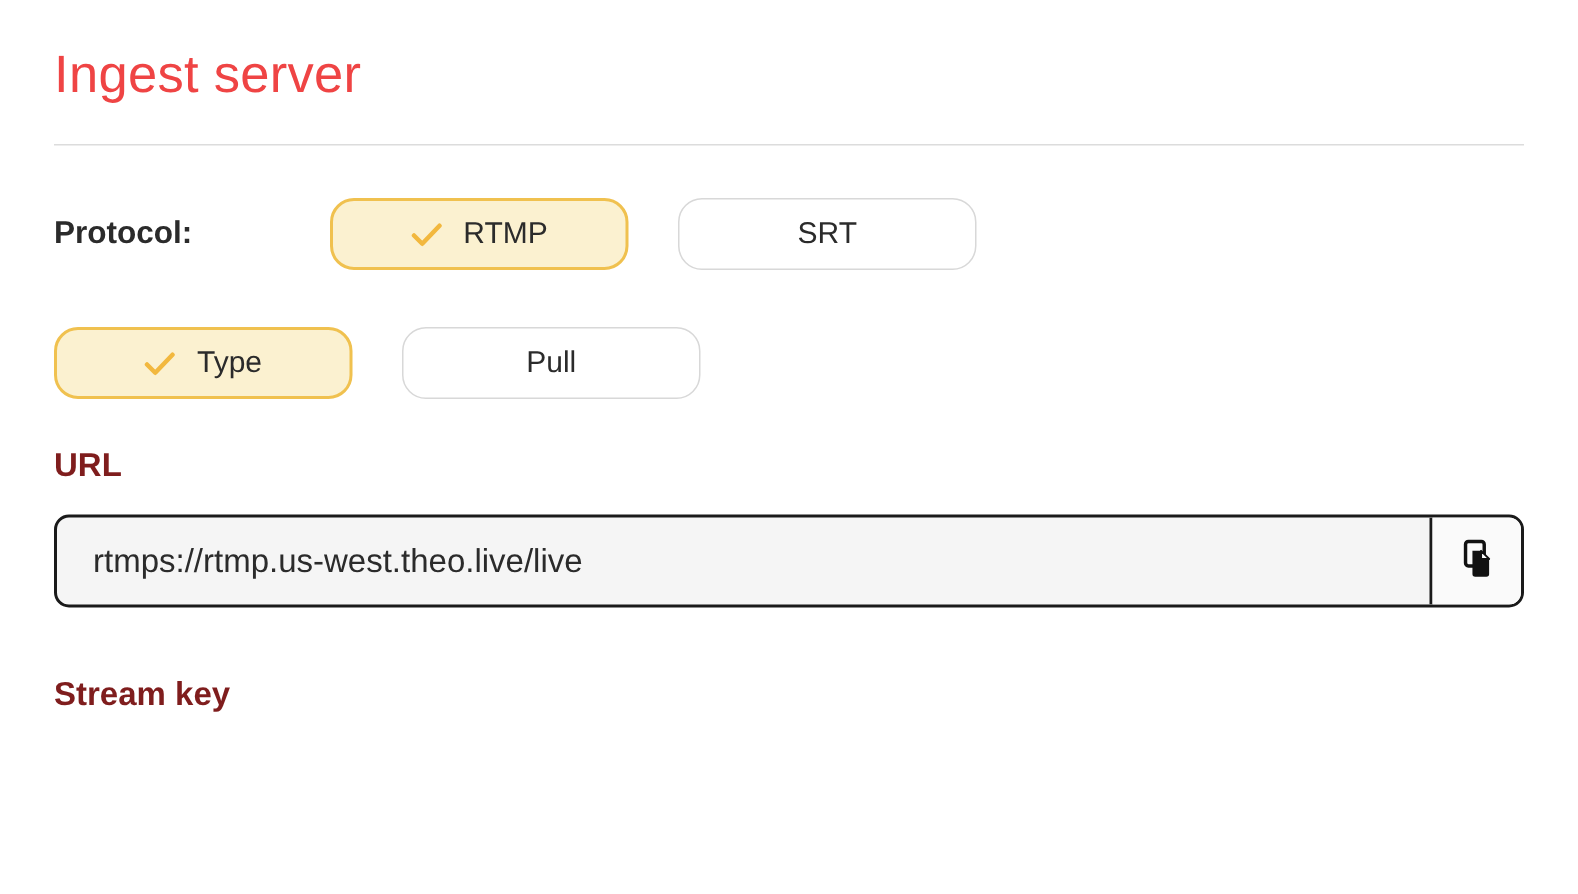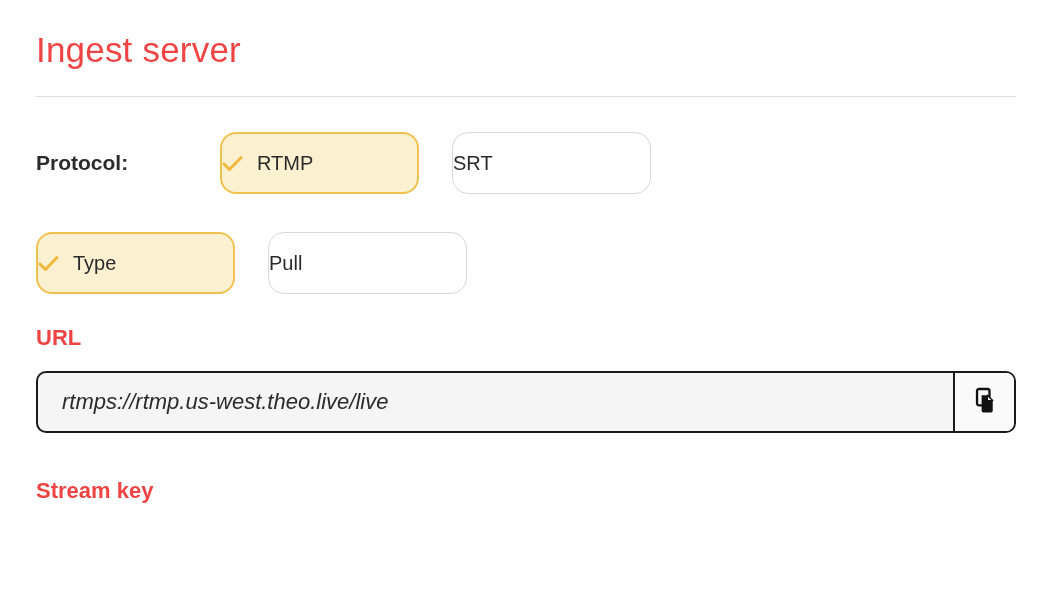--- a/index.html
+++ b/index.html
@@ -38,44 +38,45 @@
     width: 160px;
     font-size: 21px;
     font-weight: 600;
     color: #2b2b2b;
   }
 
   .seg-group { display: flex; gap: 33px; }
 
   .seg-btn {
     width: 199px;
-    height: 62px;
+    height: 48px;
     border-radius: 16px;
     background: #ffffff;
     border: 1px solid #d8d8d8;
     font-family: "Liberation Sans", sans-serif;
     font-size: 20px;
     color: #2b2b2b;
     display: flex;
     align-items: center;
+    justify-content: center;
     gap: 14px;
     cursor: pointer;
   }
   .seg-btn.selected {
     background: #fbf1d0;
     border: 2px solid #f0c14f;
   }
   .seg-btn .check-wrap { display: none; line-height: 0; }
   .seg-btn.selected .check-wrap { display: inline-block; }
 
   .input-label {
     margin-top: 31px;
     font-size: 22px;
     font-weight: 600;
-    color: #ef4444;
+    color: #7f1d1d;
   }
   .label-url { margin-top: 31px; }
   .label-key { margin-top: 45px; }
 
   .copy-field {
     margin-top: 20px;
     height: 62px;
     display: flex;
     align-items: stretch;
     border: 2px solid #1a1a1a;
@@ -85,21 +86,20 @@
   }
   .copy-field input {
     flex: 1;
     border: none;
     background: transparent;
     outline: none;
     font-family: "Liberation Sans", sans-serif;
     font-size: 22px;
     color: #2b2b2b;
     padding: 0 24px;
-    font-style: italic;
   }
   .field-sep {
     width: 2px;
     background: #1a1a1a;
   }
   .copy-btn {
     width: 59px;
     border: none;
     background: #fafafa;
     display: flex;

